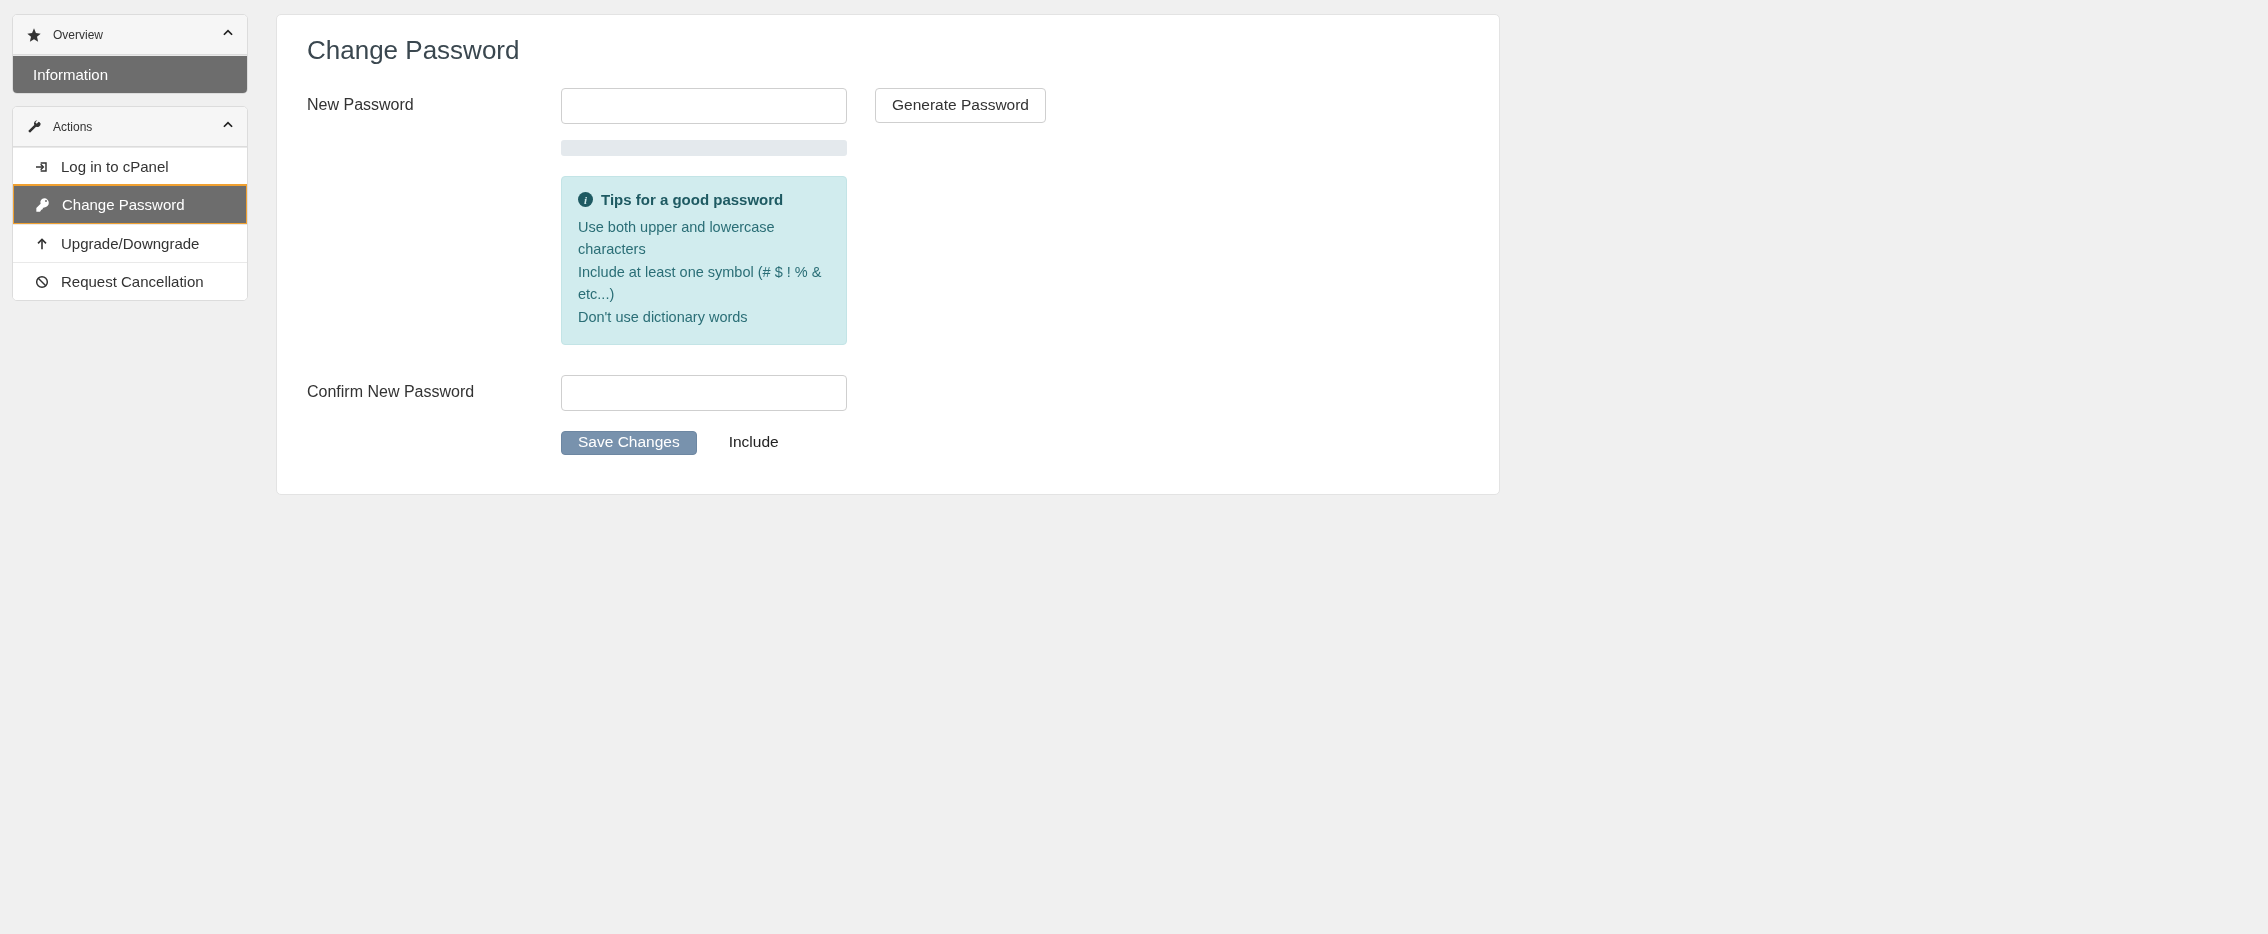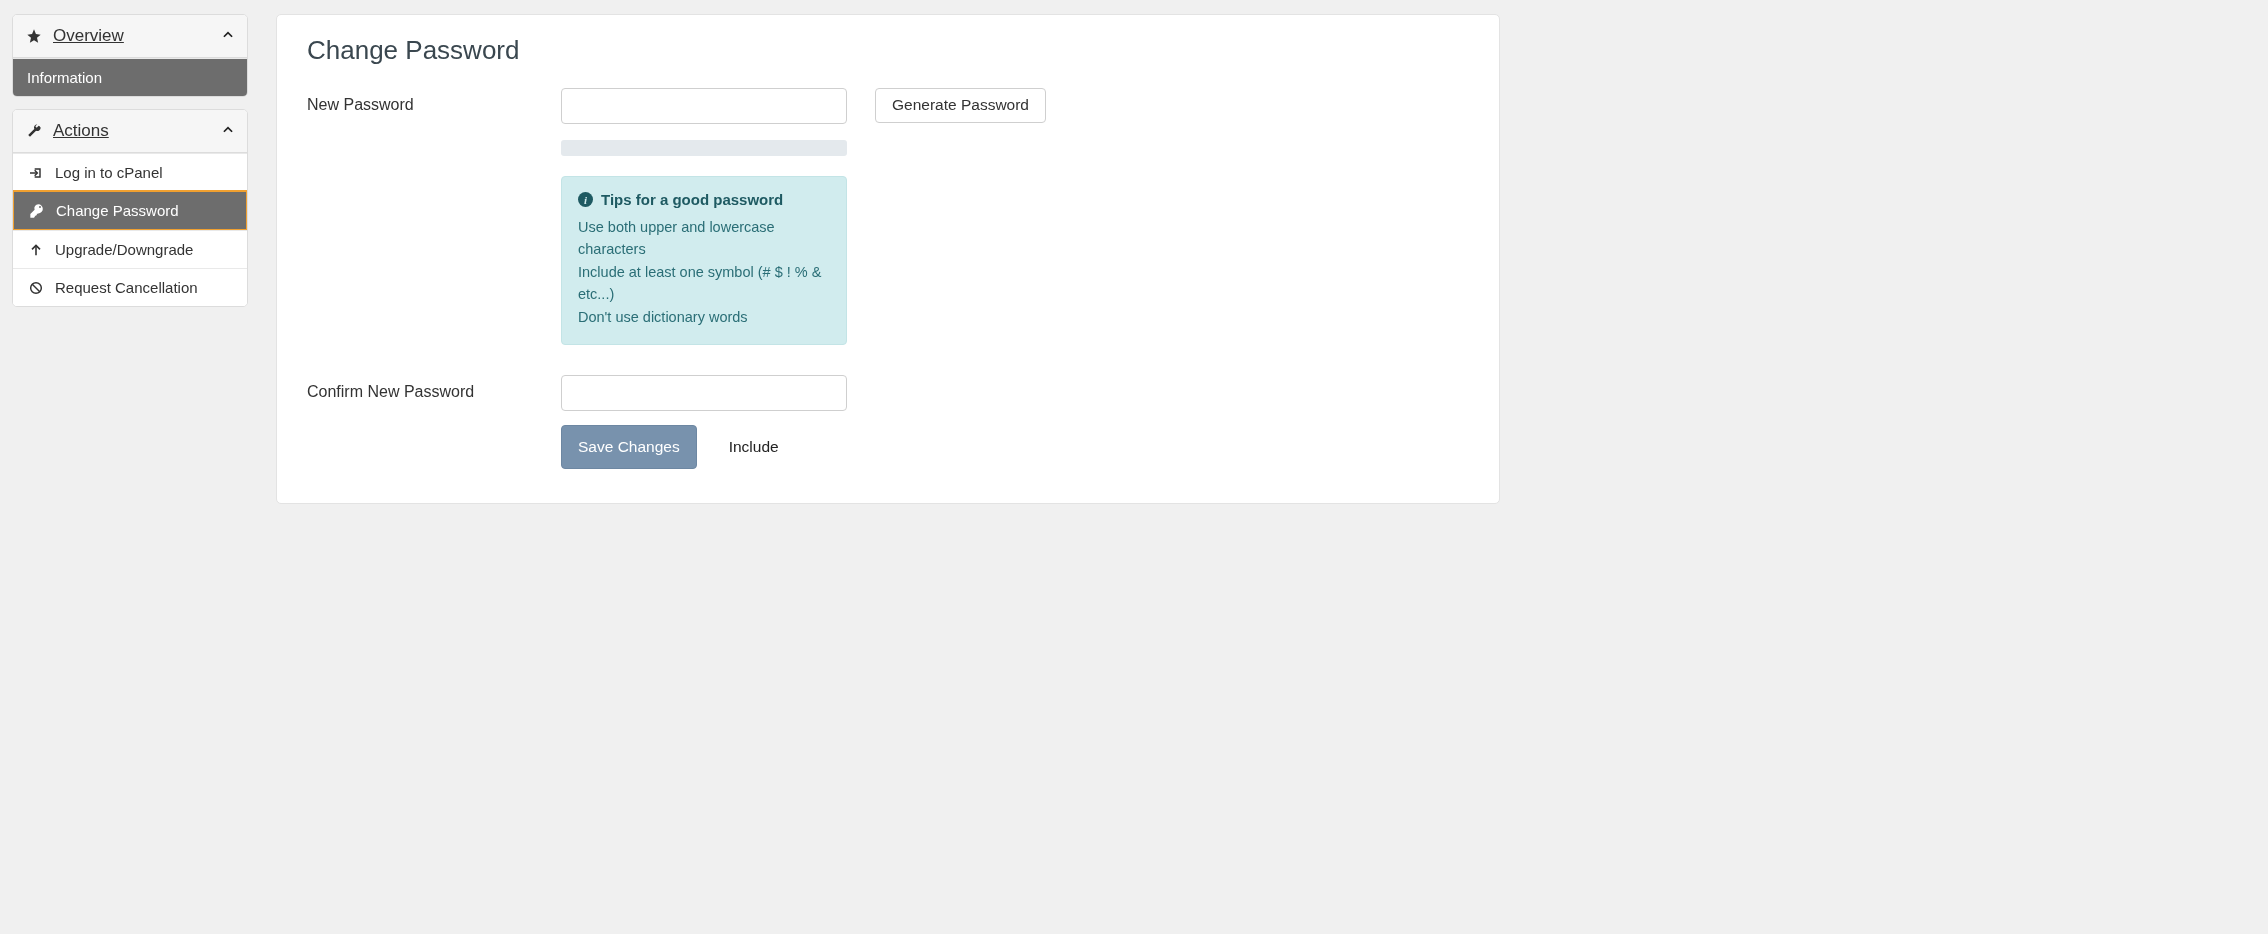--- a/index.html
+++ b/index.html
@@ -35,33 +35,32 @@
     background: #f6f6f6;
     display: flex;
     align-items: center;
     gap: 10px;
     padding: 11px 12px;
     cursor: pointer;
     border-bottom: 1px solid #dcdcdc;
   }
   .panel-header .title {
     flex: 1;
-    font-size: 17px;
+    font-size: 12px;
     color: #333;
     font-weight: 400;
-    text-decoration: underline;
   }
   .panel-header .chev {
     font-size: 14px;
   }
   .panel-item {
     display: flex;
     align-items: center;
     gap: 10px;
-    padding: 10px 14px;
+    padding: 10px 20px;
     border-top: 1px solid #e9e9e9;
     color: #333;
     font-size: 15px;
     cursor: pointer;
     background: #fff;
   }
   .panel-item:first-of-type { border-top: none; }
   .panel-item.active-grey {
     background: #6d6d6d;
     color: #fff;
@@ -135,21 +134,21 @@
   }
   .btn-outline {
     background: #fff;
     border: 1px solid #cfcfcf;
     color: #333;
     height: 35px;
   }
   .btn-primary {
     background: #7892ad;
     color: #fff;
-    height: 44px;
+    height: 24px;
     border: 1px solid #6d87a2;
   }
   .btn-link {
     background: transparent;
     color: #222;
     border: none;
   }
 
   .strength-meter {
     margin-left: 254px;

